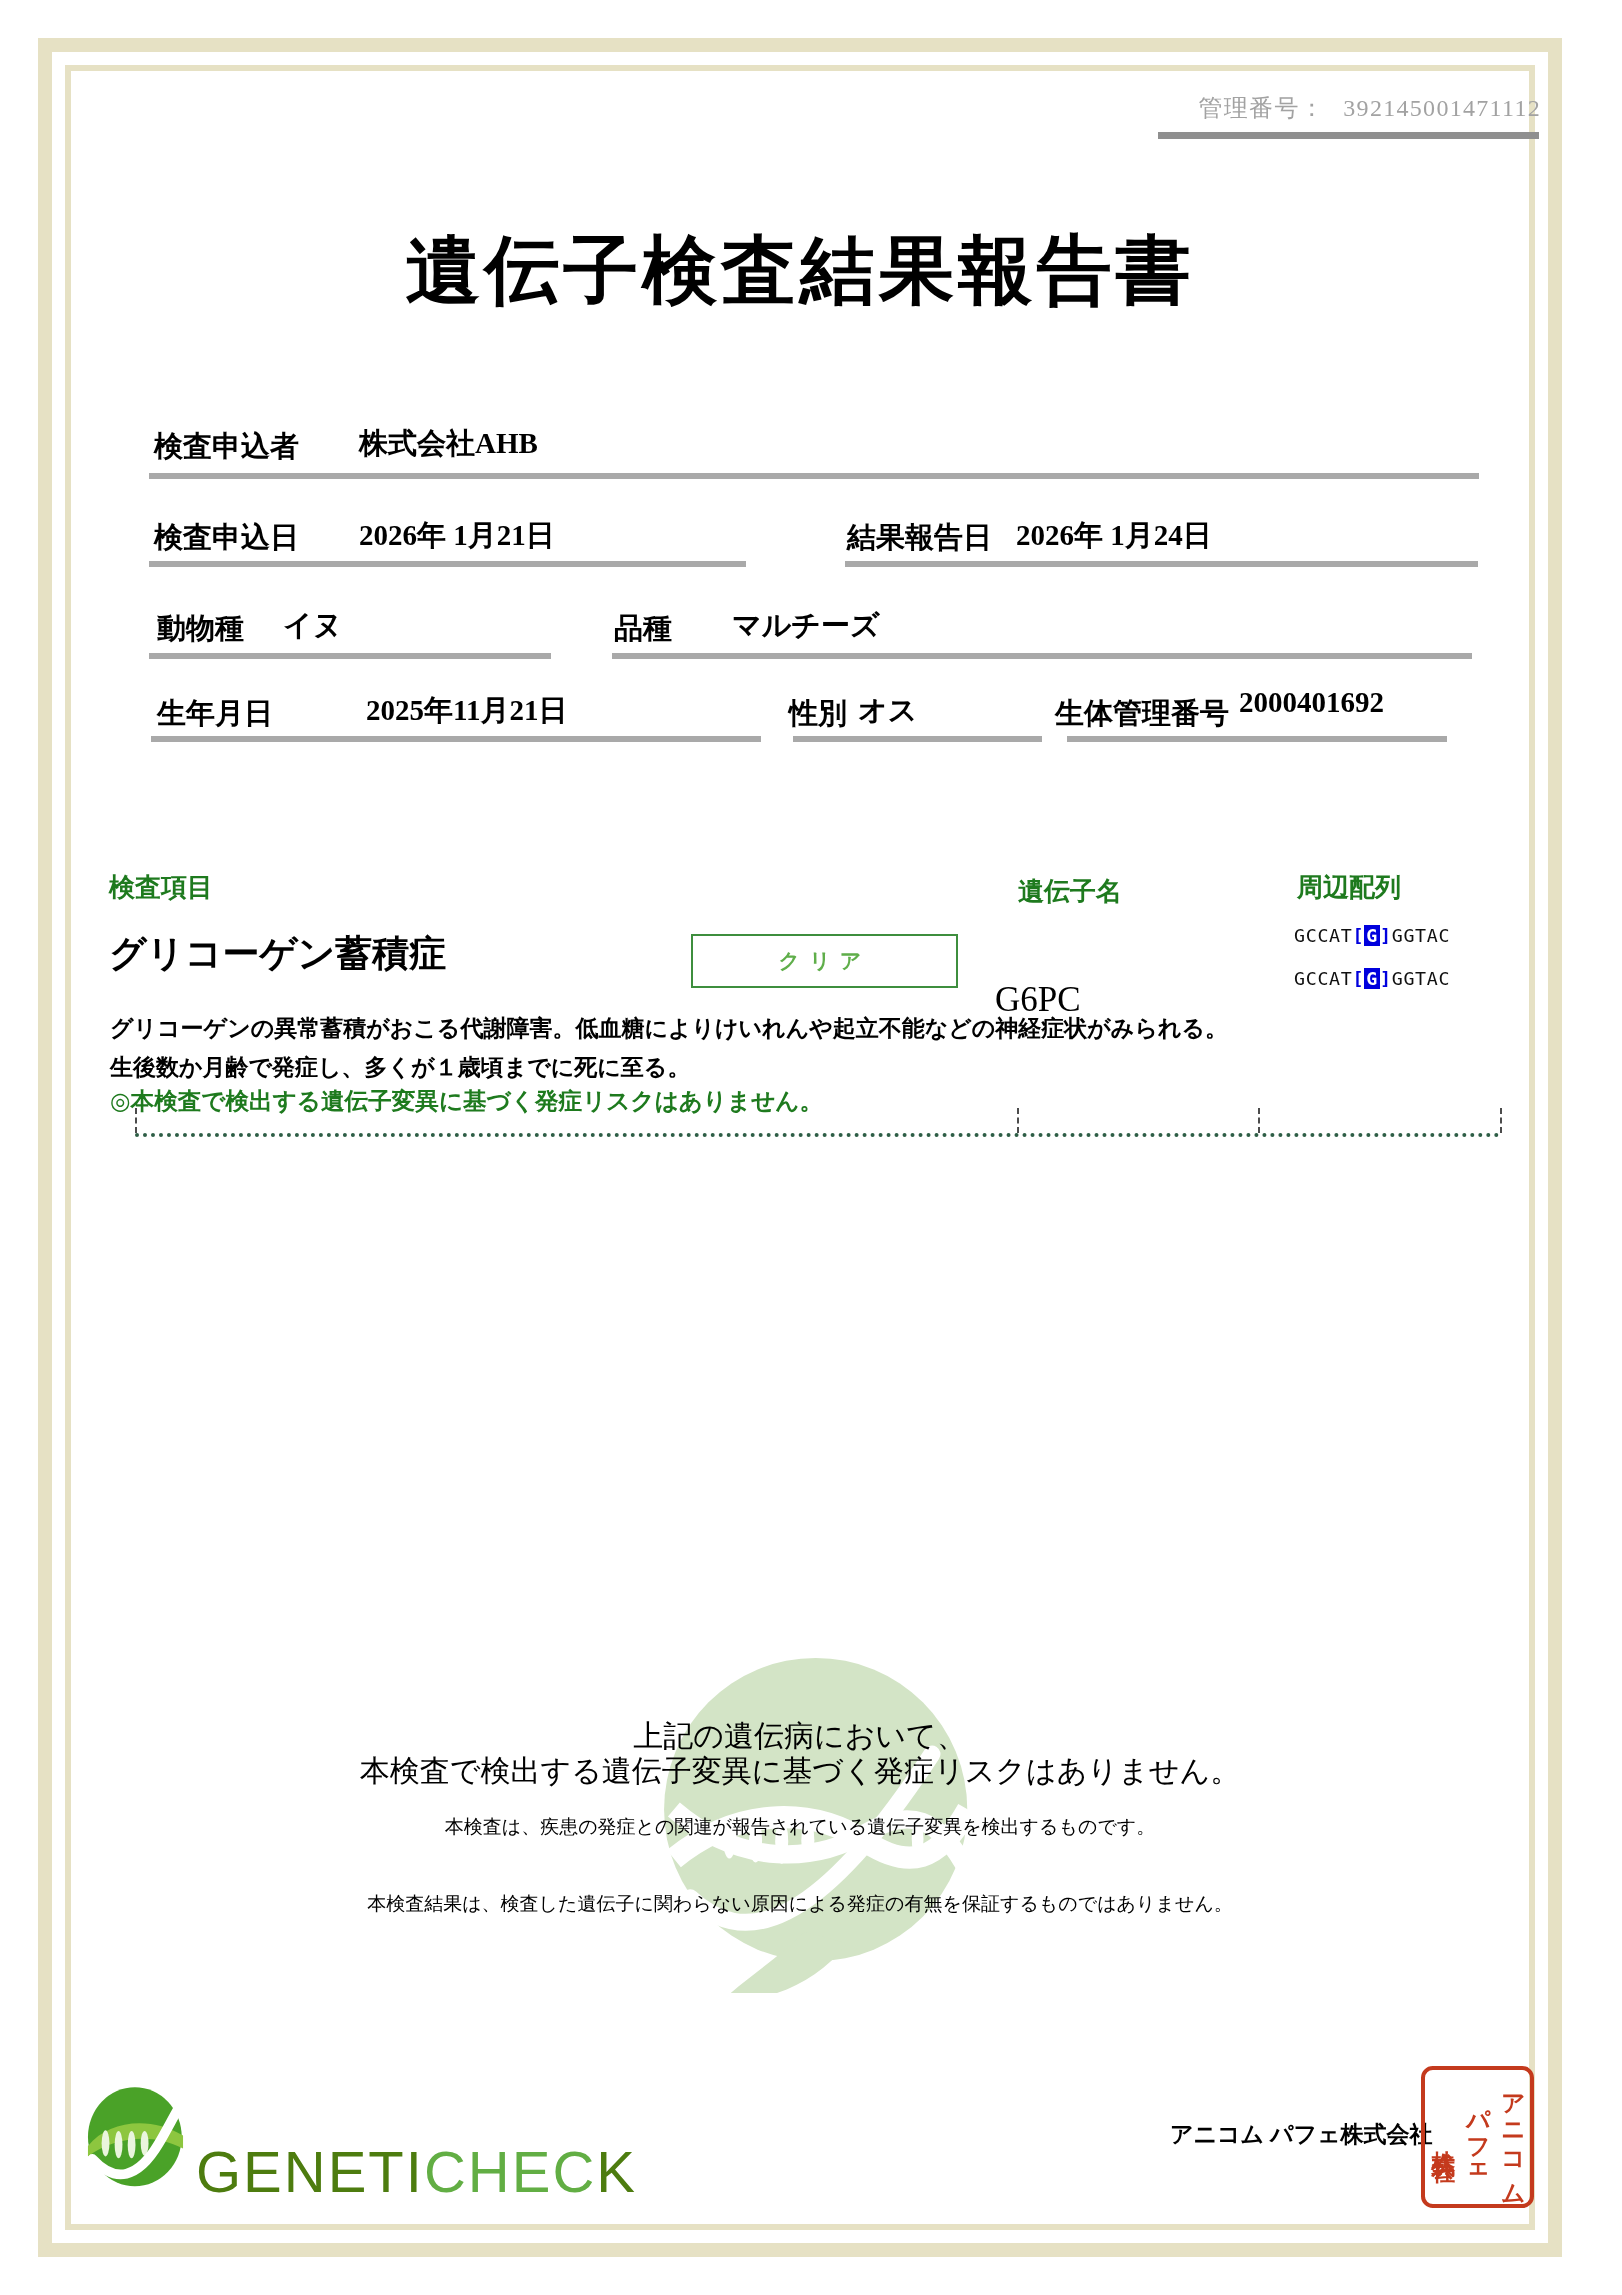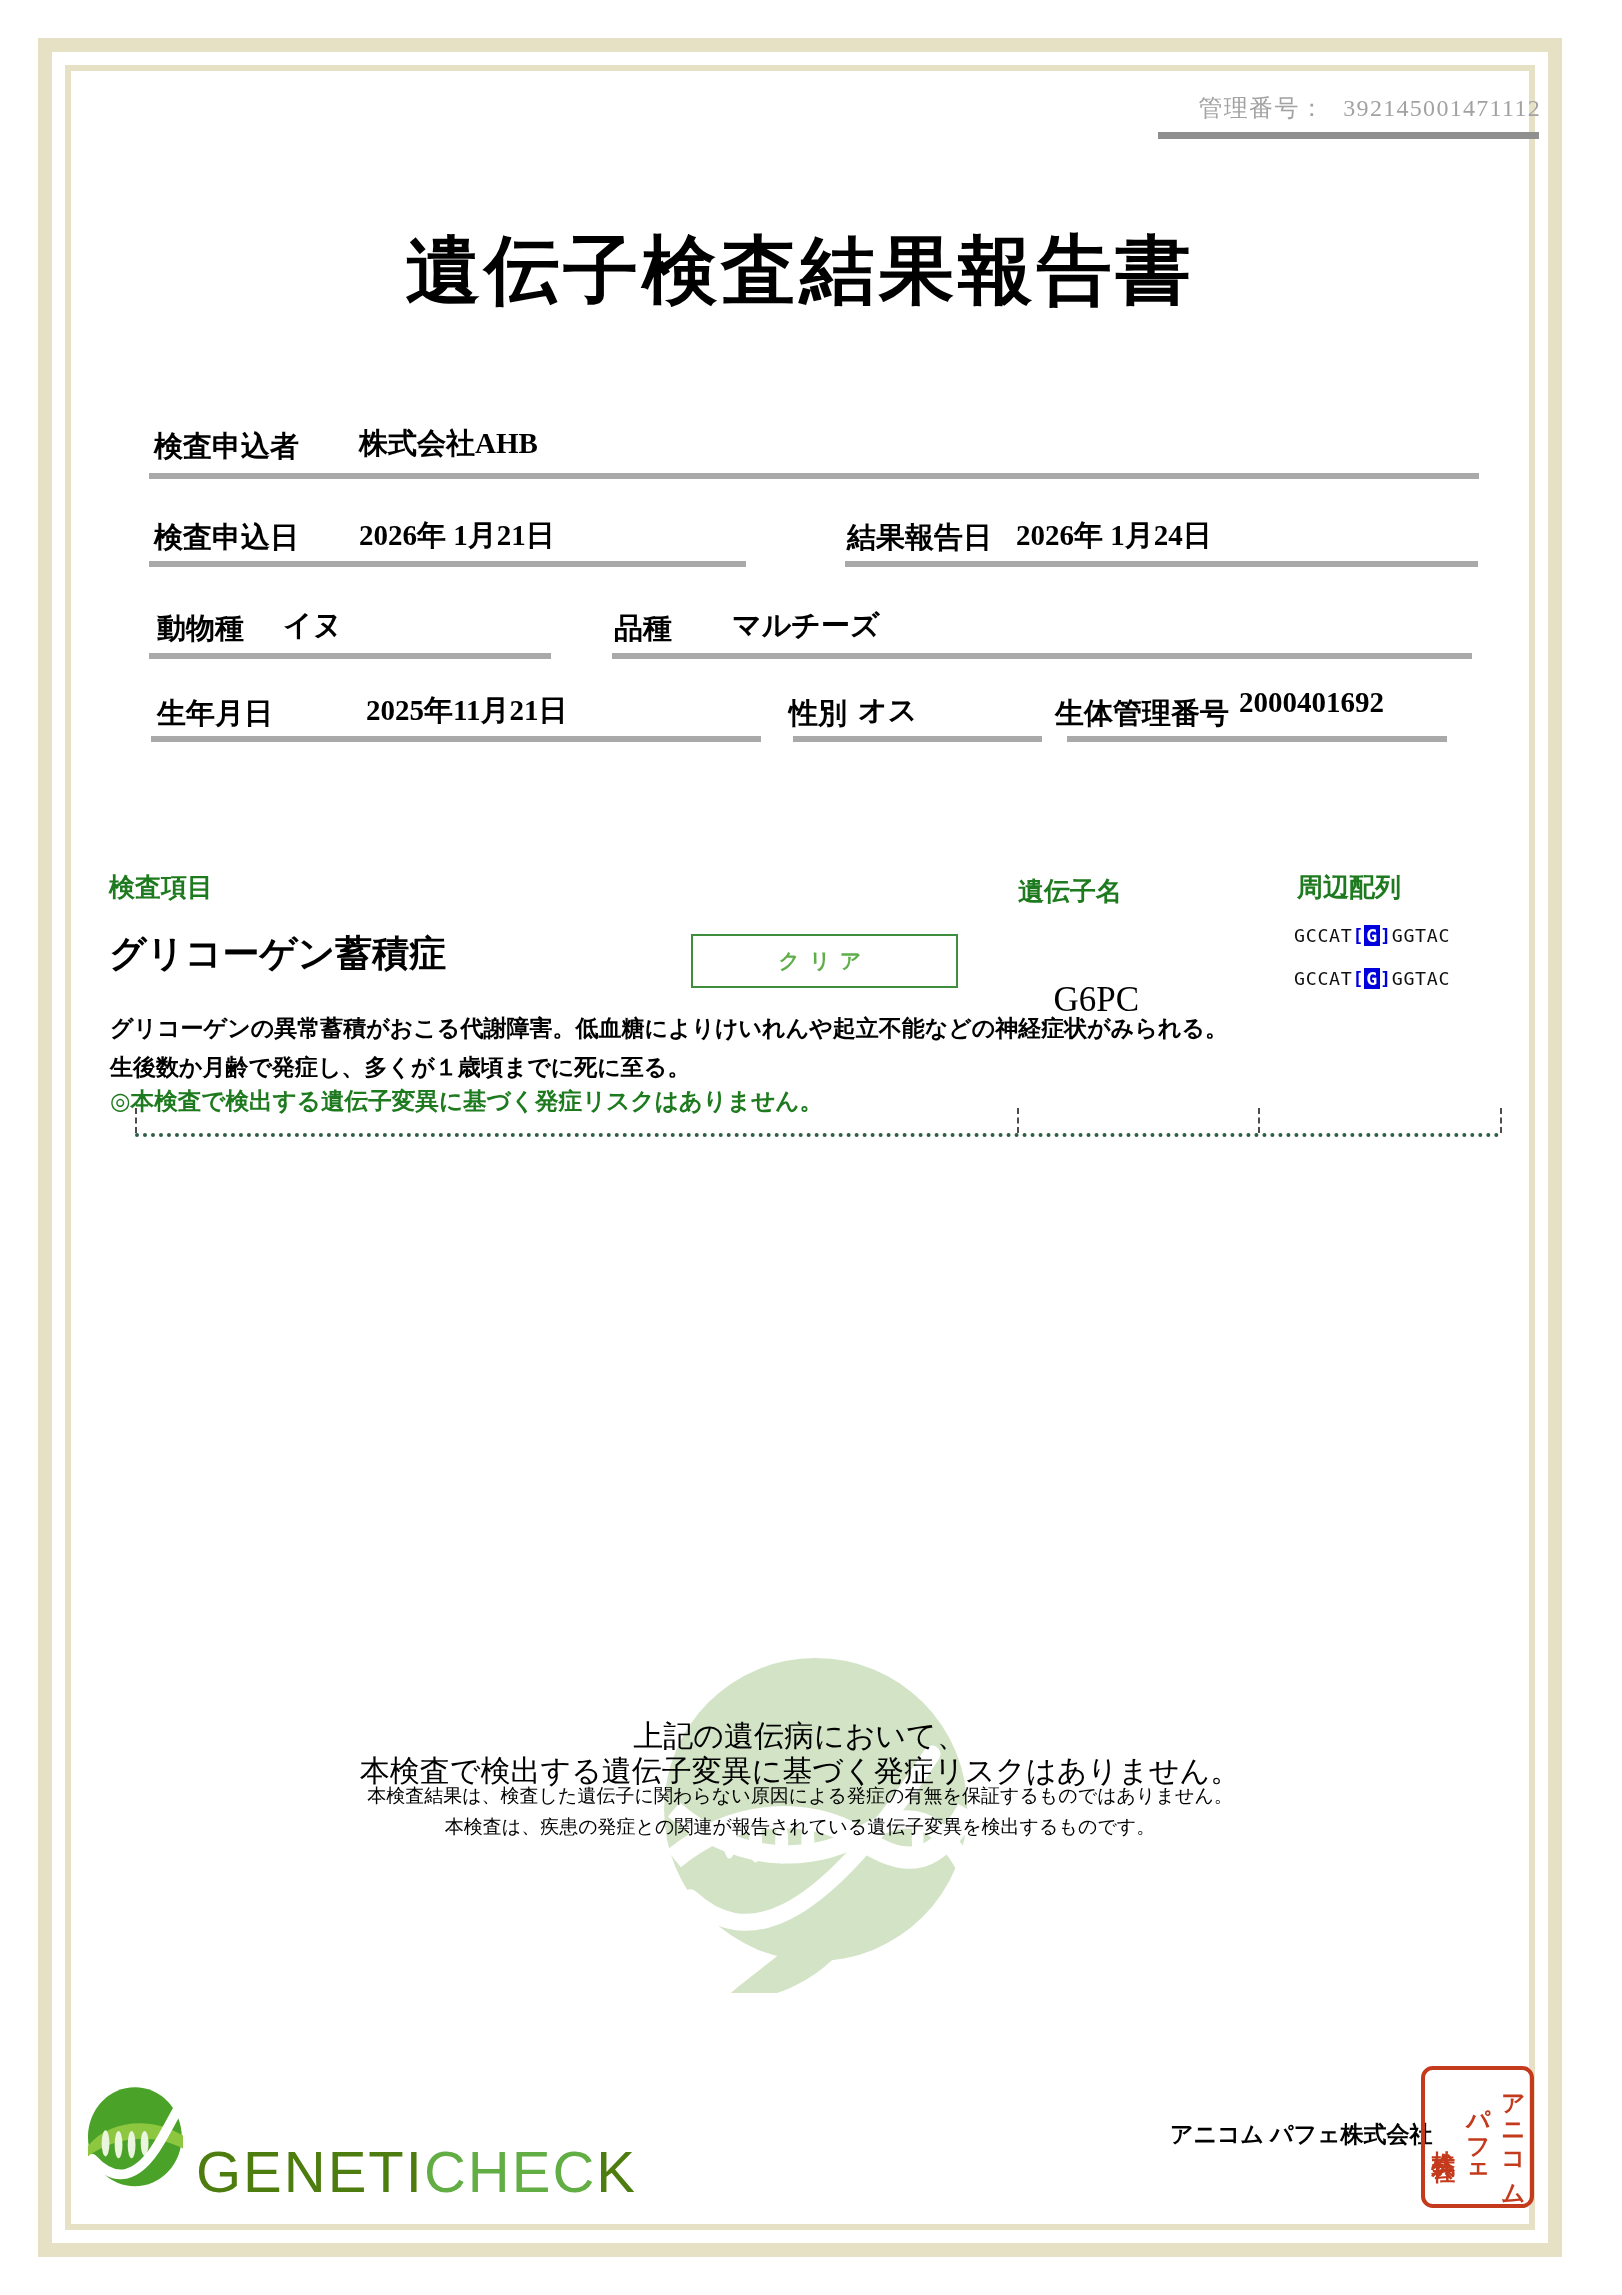--- a/index.html
+++ b/index.html
@@ -21,21 +21,21 @@
          letter-spacing:3.9px;color:#000;}
   
   .lbl,.val{font-size:29px;font-weight:bold;color:#000;white-space:nowrap;}
   .uline{height:5.9px;background:#a9a9a9;}
   
   .grn-lbl{font-size:26px;font-weight:bold;color:#1e7a1e;white-space:nowrap;}
   .disease{top:929px;left:109px;font-size:37px;font-weight:bold;color:#000;}
   .result-box{top:934px;left:691px;width:263px;height:50px;border:2.6px solid #3e8e3e;
               display:flex;align-items:center;justify-content:center;}
   .result-txt{font-size:21px;color:#5fae4a;letter-spacing:9.2px;font-weight:bold;}
-  .gene-name{top:980px;left:995px;width:144px;text-align:right;font-size:35px;color:#000;}
+  .gene-name{top:980px;left:995px;width:144px;text-align:left;font-size:35px;color:#000;}
   .seq{font-family:"DejaVu Sans Mono","Liberation Mono",monospace;font-size:18.3px;color:#101010;
        white-space:nowrap;letter-spacing:0.7px;}
   .seq .br{color:#0000dd;font-weight:bold;}
   .seq .base{background:#0000dd;color:#ffffff;font-weight:bold;padding:0 2px;}
   .desc{font-size:23px;font-weight:bold;color:#000;white-space:nowrap;}
   .note{font-size:23.6px;font-weight:bold;color:#1e7a1e;white-space:nowrap;}
   
   .dotted-frame{top:1108px;left:135px;width:1365px;height:25px;
                 border-bottom:4.6px dotted #2e5e46;}
   .vdash{position:absolute;top:0;height:100%;width:0;border-left:2px dashed #4c4c4c;}
@@ -136,21 +136,21 @@
     <ellipse cx="200" cy="294" rx="10" ry="34" fill="#ffffff"></ellipse>
     <ellipse cx="240" cy="292" rx="10" ry="32" fill="#ffffff"></ellipse>
     <ellipse cx="408" cy="290" rx="9" ry="28" fill="#ffffff"></ellipse>
     <ellipse cx="444" cy="292" rx="8" ry="24" fill="#ffffff"></ellipse>
     <path d="M60,380 C140,455 250,435 430,160" stroke="#ffffff" stroke-width="26" fill="none" stroke-linecap="round"></path>
   </svg>
 
   <div class="abs sum-main" style="top:1716px;">上記の遺伝病において、</div>
   <div class="abs sum-main" style="top:1751px;">本検査で検出する遺伝子変異に基づく発症リスクはありません。</div>
   <div class="abs sum-small" style="top:1814px;">本検査は、疾患の発症との関連が報告されている遺伝子変異を検出するものです。</div>
-  <div class="abs sum-small" style="top:1783px;">本検査結果は、検査した遺伝子に関わらない原因による発症の有無を保証するものではありません。</div>
+  <div class="abs sum-small" style="top:1891px;">本検査結果は、検査した遺伝子に関わらない原因による発症の有無を保証するものではありません。</div>
 
   <svg class="abs" style="top:2086px;left:86px;" width="99" height="103" viewBox="0 0 152 158">
     <ellipse cx="75" cy="78" rx="72" ry="76" fill="#4aa228"></ellipse>
     <path d="M3,92 C35,52 100,46 149,76 L149,96 C100,70 40,80 3,108 Z" fill="#8dc63f"></path>
     <ellipse cx="30" cy="88" rx="6" ry="20" fill="#eaf5dd"></ellipse>
     <ellipse cx="50" cy="90" rx="6" ry="21" fill="#eaf5dd"></ellipse>
     <ellipse cx="70" cy="90" rx="6" ry="21" fill="#eaf5dd"></ellipse>
     <ellipse cx="90" cy="88" rx="6" ry="19" fill="#eaf5dd"></ellipse>
     <path d="M10,112 C45,150 80,142 112,88 C126,64 138,40 148,24" stroke="#ffffff" stroke-width="15" fill="none" stroke-linecap="round"></path>
   </svg>

